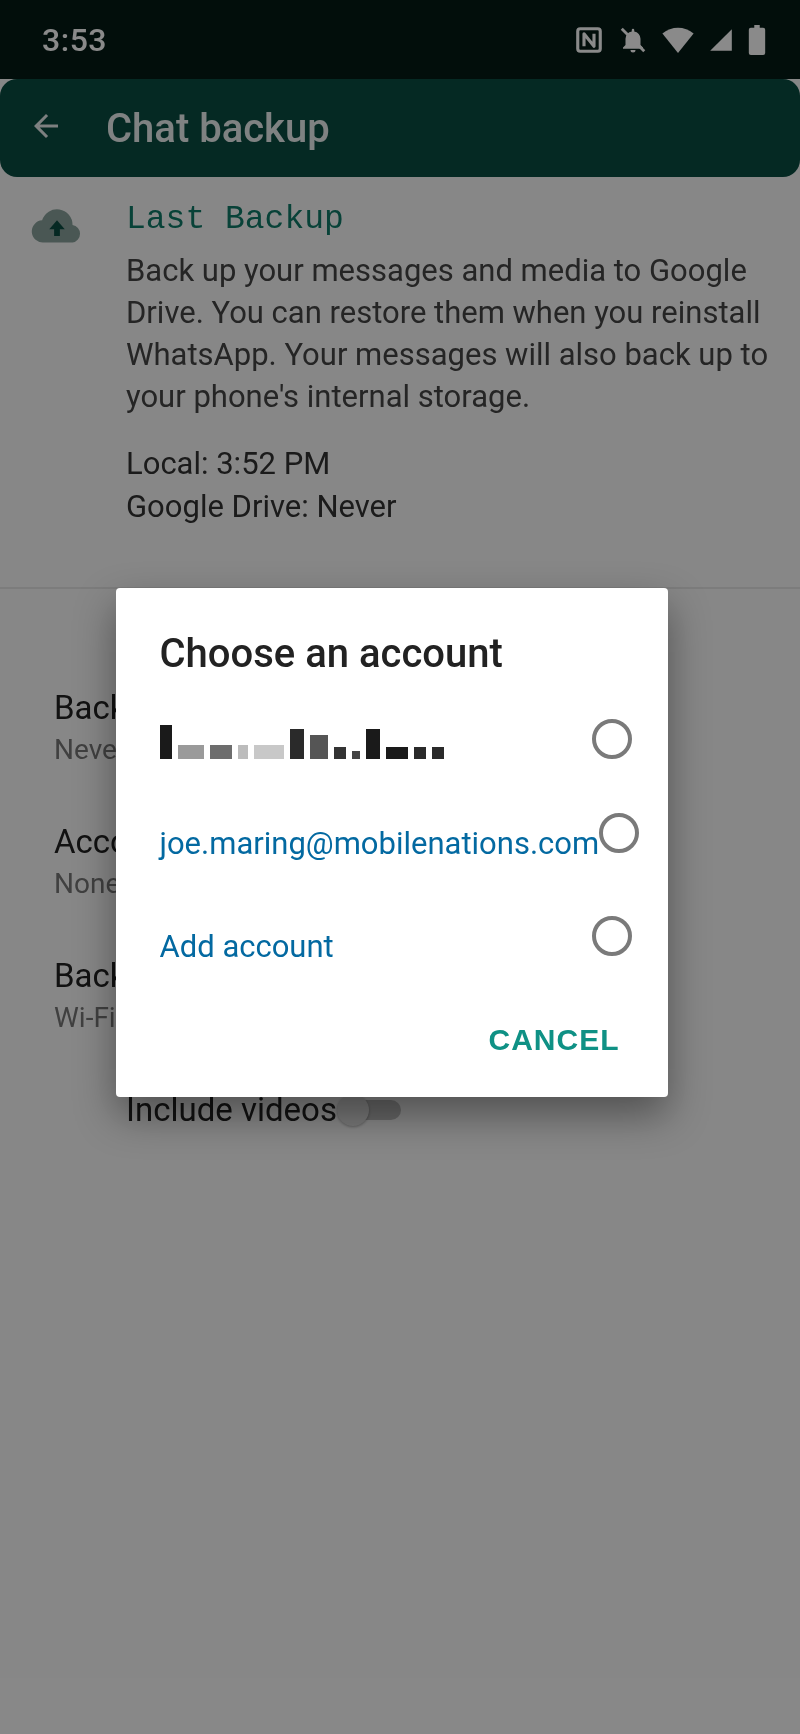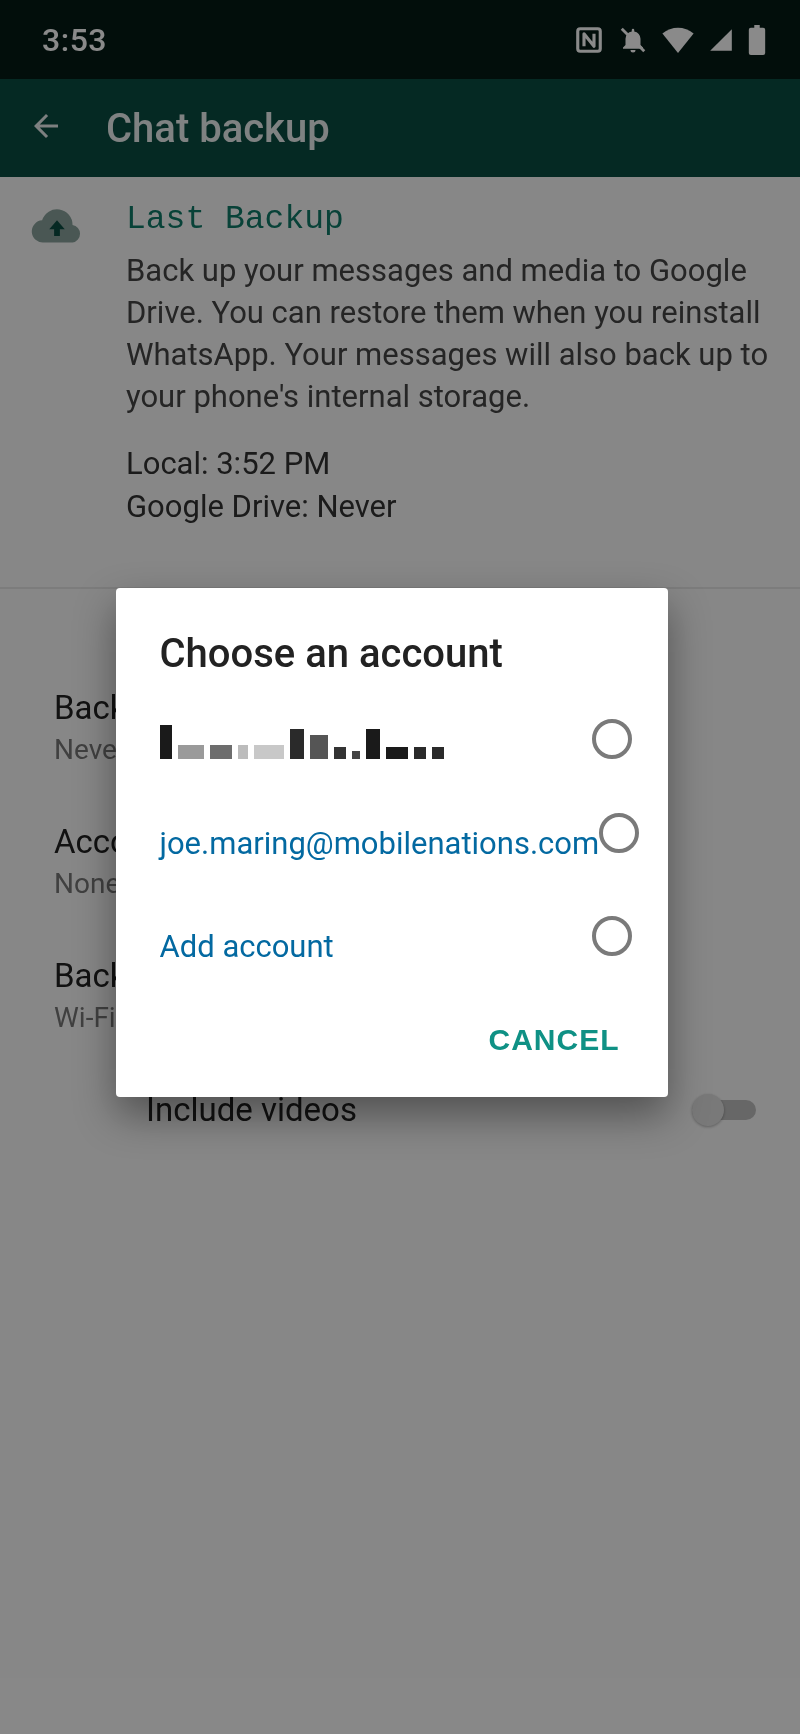--- a/index.html
+++ b/index.html
@@ -5,21 +5,21 @@
   * { box-sizing: border-box; margin: 0; padding: 0; }
   html, body { width: 800px; height: 1734px; font-family: Roboto, "Helvetica Neue", Arial, sans-serif; background: #fafafa; overflow: hidden; }
   .screen { position: relative; width: 800px; height: 1734px; background: #fafafa; }
 
   
   .status-bar { height: 79px; background: #041a16; color: #fff; display: flex; align-items: center; justify-content: space-between; padding: 0 34px 0 42px; font-size: 32px; font-weight: 500; letter-spacing: 0.5px; }
   .status-right { display: flex; align-items: center; gap: 14px; }
   .status-right svg { display: block; }
 
   
-  .app-bar { height: 98px; background: #0b4c42; color: rgba(255,255,255,0.92); display: flex; align-items: center; padding: 0 28px; gap: 42px; }
+  .app-bar { height: 98px; background: #0b4c42; color: rgba(255,255,255,0.92); display: flex; align-items: center; padding: 0 28px; gap: 42px; border-radius: 17px; }
   .app-bar .back svg { width: 36px; height: 36px; }
   .app-title { font-size: 40px; font-weight: 500; }
 
   
   .content { padding: 0; }
   .section { display: flex; padding: 24px 30px 32px 30px; }
   .section .icon-col { width: 96px; flex: 0 0 96px; padding-top: 6px; }
   .section .text-col { flex: 1; }
   .section-title-green { color: #0f7a68; font-size: 33px; font-weight: 500; margin-bottom: 12px; font-family: Liberation Mono, monospace; }
   .desc { color: #454545; font-size: 31px; line-height: 1.35; margin-bottom: 28px; }
@@ -28,21 +28,21 @@
   .primary-btn { background: #118a4b; color: #fff; border: none; padding: 22px 36px; font-size: 28px; font-weight: 600; letter-spacing: 1px; cursor: pointer; }
 
   .divider { height: 2px; background: #e6e6e6; margin: 0; }
 
   .section-heading { color: #0f7a68; font-size: 30px; font-weight: 500; padding: 28px 30px 8px 126px; }
 
   .setting-item { padding: 28px 30px 28px 54px; }
   .setting-item .label { color: #222; font-size: 33px; margin-bottom: 6px; }
   .setting-item .value { color: #777; font-size: 28px; }
 
-  .toggle-row { display: flex; align-items: center; justify-content: space-between; padding: 28px 44px 28px 126px; margin-left: 20px; }
+  .toggle-row { display: flex; align-items: center; padding: 28px 44px 28px 126px; }
   .toggle-row .label { color: #222; font-size: 33px; }
   .switch { position: relative; width: 64px; height: 36px; }
   .switch-track { position: absolute; inset: 8px 0; background: #bfbfbf; border-radius: 20px; }
   .switch-thumb { position: absolute; top: 2px; left: 0; width: 32px; height: 32px; background: #e0e0e0; border-radius: 50%; box-shadow: 0 1px 3px rgba(0,0,0,0.3); }
 
   
   .scrim { position: absolute; inset: 0; background: rgba(0,0,0,0.46); display: flex; align-items: flex-start; justify-content: center; }
   .dialog { position: absolute; top: 588px; left: 30px; right: 47px; width: 552px; margin: 0 auto; background: #fff; border-radius: 4px; box-shadow: 0 18px 40px rgba(0,0,0,0.4); padding: 0; }
   .dialog-title { font-size: 40px; font-weight: 500; color: #222; padding: 42px 44px 20px 44px; }
   .dialog-list { padding: 0 36px 0 44px; }

